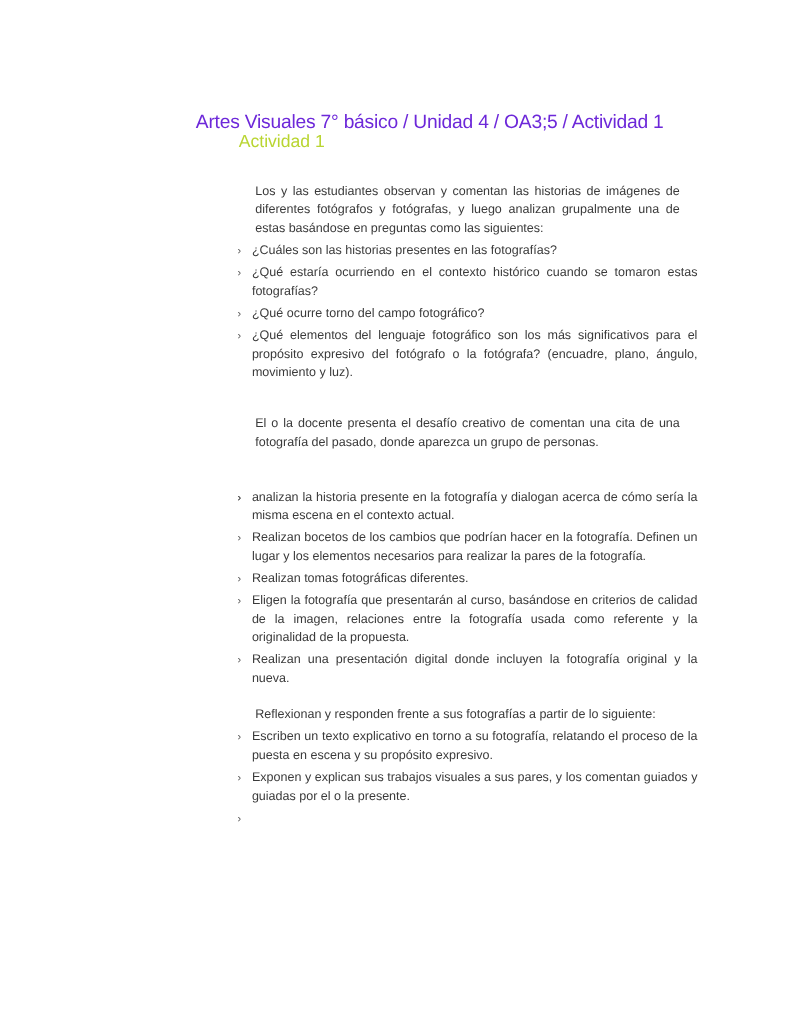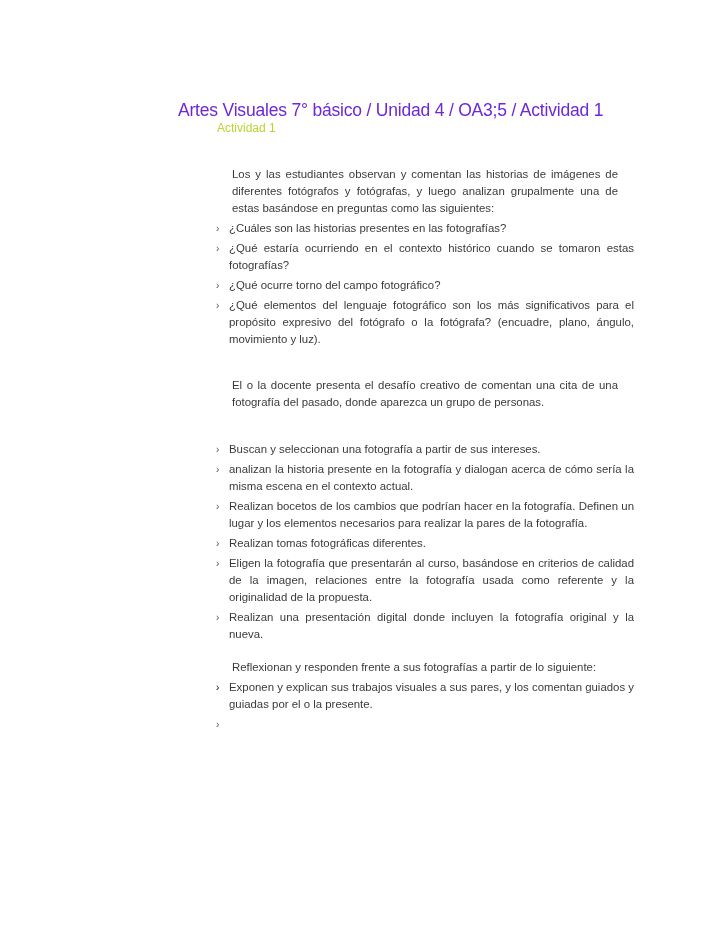--- a/index.html
+++ b/index.html
@@ -1,20 +1,20 @@
 <!DOCTYPE html>
 <html><head>
 <meta charset="utf-8">
 <style>
   html, body { margin: 0; padding: 0; background: #ffffff; }
   body { width: 720px; height: 932px; position: relative; overflow: hidden;
          font-family: "Liberation Sans", "DejaVu Sans", sans-serif; color: #3a3a3a; }
   .page-title { position: absolute; left: 166px; top: 88px; font-size: 17.5px;
                 color: #6d28d9; letter-spacing: -0.2px; white-space: nowrap; font-weight: normal; margin-left: 12px; }
-  .section-title { position: absolute; left: 217px; top: 121px; font-size: 12px; color: #b9d531; }
+  .section-title { position: absolute; left: 217px; top: 121px; font-size: 16px; color: #b9d531; }
   .content { position: absolute; left: 216px; top: 150px; width: 418px; font-size: 11.4px;
              line-height: 17px; color: #3a3a3a; }
   .para { margin: 16px; text-align: justify; }
   .para.mb { margin-bottom: 3px; }
   .bullets { list-style: none; margin: 0; padding: 0; }
   .bullets li { position: relative; padding-left: 13px; margin: 0 0 3px 0; text-align: justify; }
   .bullets li .bullet-icon { position: absolute; left: 0; top: 0; color: #555; font-size: 10px; }
   .gap-sm { height: 10px; }
   .gap-md { height: 14px; }
 </style>
@@ -32,28 +32,28 @@
     <li><span class="bullet-icon">›</span><span>¿Qué estaría ocurriendo en el contexto histórico cuando se tomaron estas fotografías?</span></li>
     <li><span class="bullet-icon">›</span><span>¿Qué ocurre torno del campo fotográfico?</span></li>
     <li><span class="bullet-icon">›</span><span>¿Qué elementos del lenguaje fotográfico son los más significativos para el propósito expresivo del fotógrafo o la fotógrafa? (encuadre, plano, ángulo, movimiento y luz).</span></li>
   </ul>
 
   <div class="gap-sm"></div>
   <p class="para">El o la docente presenta el desafío creativo de comentan una cita de una fotografía del pasado, donde aparezca un grupo de personas.</p>
   <div class="gap-md"></div>
 
   <ul class="bullets">
-    <li><span class="bullet-icon">›</span><span>Buscan y seleccionan una fotografía a partir de sus intereses.</span></li>
+    <li><span class="bullet-icon">›</span></li>
     <li><span class="bullet-icon">›</span><span>analizan la historia presente en la fotografía y dialogan acerca de cómo sería la misma escena en el contexto actual.</span></li>
     <li><span class="bullet-icon">›</span><span>Realizan bocetos de los cambios que podrían hacer en la fotografía. Definen un lugar y los elementos necesarios para realizar la pares de la fotografía.</span></li>
     <li><span class="bullet-icon">›</span><span>Realizan tomas fotográficas diferentes.</span></li>
     <li><span class="bullet-icon">›</span><span>Eligen la fotografía que presentarán al curso, basándose en criterios de calidad de la imagen, relaciones entre la fotografía usada como referente y la originalidad de la propuesta.</span></li>
     <li><span class="bullet-icon">›</span><span>Realizan una presentación digital donde incluyen la fotografía original y la nueva.</span></li>
   </ul>
 
   <p class="para mb">Reflexionan y responden frente a sus fotografías a partir de lo siguiente:</p>
 
   <ul class="bullets">
-    <li><span class="bullet-icon">›</span></li>
+    <li><span class="bullet-icon">›</span><span>Escriben un texto explicativo en torno a su fotografía, relatando el proceso de la puesta en escena y su propósito expresivo.</span></li>
     <li><span class="bullet-icon">›</span><span>Exponen y explican sus trabajos visuales a sus pares, y los comentan guiados y guiadas por el o la presente.</span></li>
     <li><span class="bullet-icon">›</span></li>
   </ul>
 </div>
 
 </body></html>

